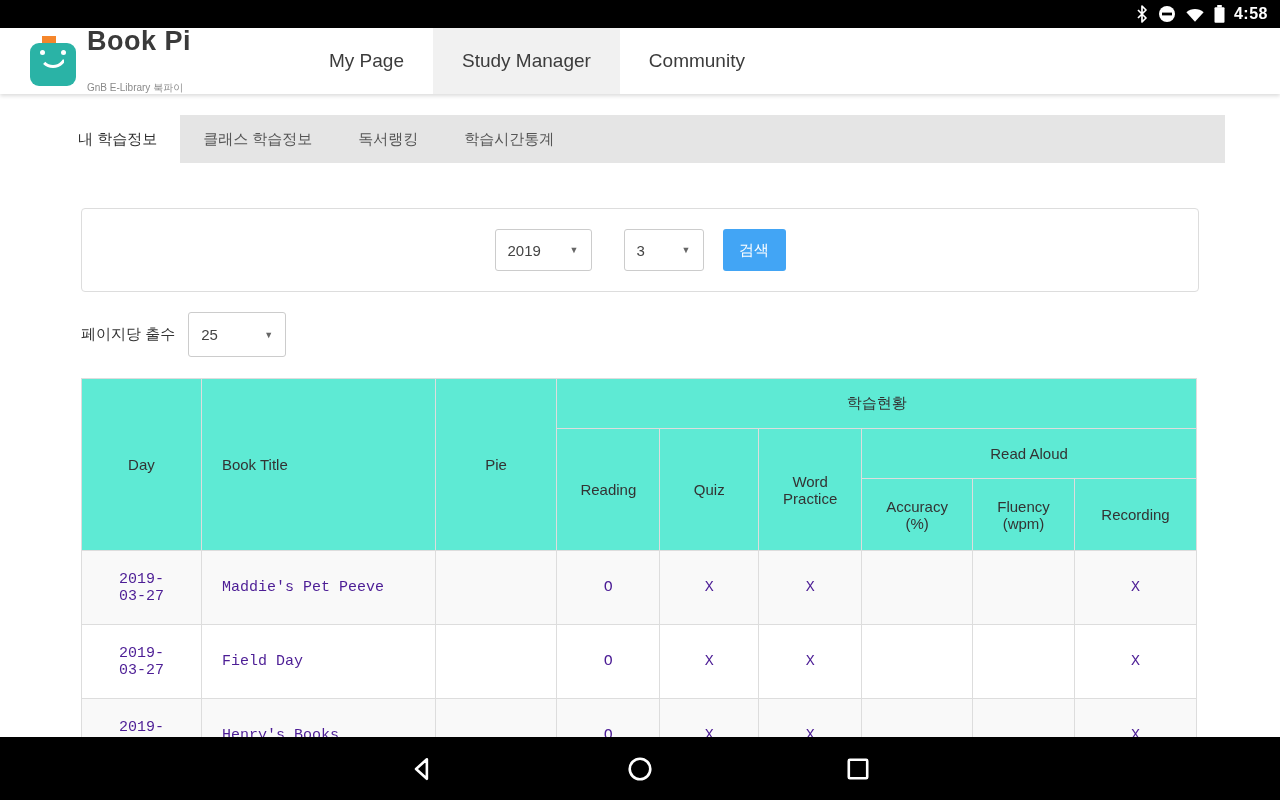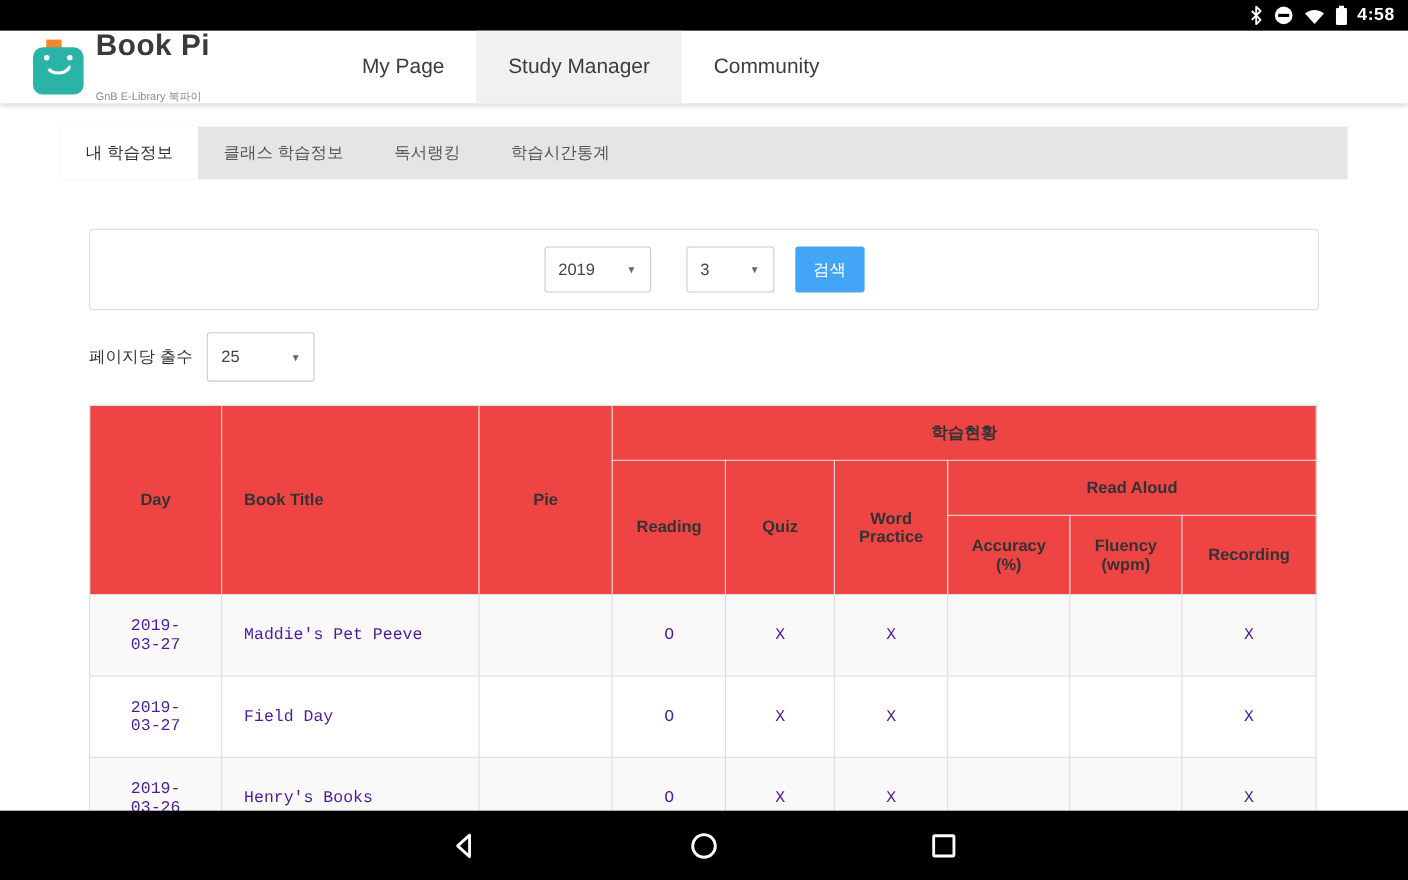--- a/index.html
+++ b/index.html
@@ -27,36 +27,36 @@
   .nav-item { display:flex; align-items:center; padding:0 29px; font-size:19px; color:#3c3c3c; cursor:pointer; white-space:nowrap; }
   .nav-item.active { background:#f1f1f1; }
   .logout-btn { margin-left:auto; display:flex; align-items:center; gap:8px; padding-right:24px; font-size:16px; color:#3c3c3c; cursor:pointer; }
 
   
   .tabs { margin:21px 55px 0; height:48px; background:#e5e5e5; display:flex; align-items:stretch; }
   .tab { display:flex; align-items:center; padding:0 23px; font-size:15px; color:#555; cursor:pointer; white-space:nowrap; }
   .tab.active { background:#fff; color:#2f2f2f; }
 
   
-  .filter-card { margin:45px 81px 0; height:74px; border:1px solid #ddd; border-radius:4px; display:flex; align-items:center; justify-content:center; gap:0; }
+  .filter-card { margin:45px 81px 0; height:84px; border:1px solid #ddd; border-radius:4px; display:flex; align-items:center; justify-content:center; gap:0; }
   .select-box { height:42px; border:1px solid #ccc; border-radius:3px; background:#fff; display:flex; align-items:center; justify-content:space-between; padding:0 12px; font-size:15px; color:#444; cursor:pointer; }
   .select-box .chev { font-size:9px; color:#666; margin-left:10px; }
   .sel-year { width:97px; margin-right:32px; }
   .sel-month { width:80px; margin-right:19px; }
   .search-btn { width:63px; height:42px; background:#42a5f5; color:#fff; border:none; border-radius:3px; font-size:15px; font-family:inherit; cursor:pointer; }
 
   
   .perpage { margin:20px 81px 0; display:flex; align-items:center; }
   .perpage-label { font-size:15px; color:#333; margin-right:13px; }
   .sel-perpage { width:98px; height:45px; }
 
   
   .report-table { margin:21px 81px 0; width:1116px; border-collapse:collapse; font-size:15px; }
   .report-table th, .report-table td { border:1px solid #ddd; text-align:center; vertical-align:middle; }
-  .report-table th { font-weight:bold; color:#333; padding:6px 12px; background:#ef4444; }
+  .report-table th { font-weight:normal; color:#333; padding:6px 12px; background:#5eead4; }
   .report-table thead tr.h1 th { height:50px; }
   .report-table thead tr.h2 th { height:50px; }
   .report-table thead tr.h3 th { height:72px; }
   .report-table th.left, .report-table td.left { text-align:left; padding-left:20px; }
   .report-table tbody td { height:74px; color:#4c1d95;font-family:Liberation Mono, monospace; }
   .report-table tbody tr:nth-child(odd) { background:#f9f9f9; }
   .day-cell { padding:0 24px; }
 
   
   .android-nav { position:absolute; left:0; bottom:0; width:100%; height:63px; background:#000; display:flex; align-items:center; justify-content:center; gap:190px; z-index:10; }

